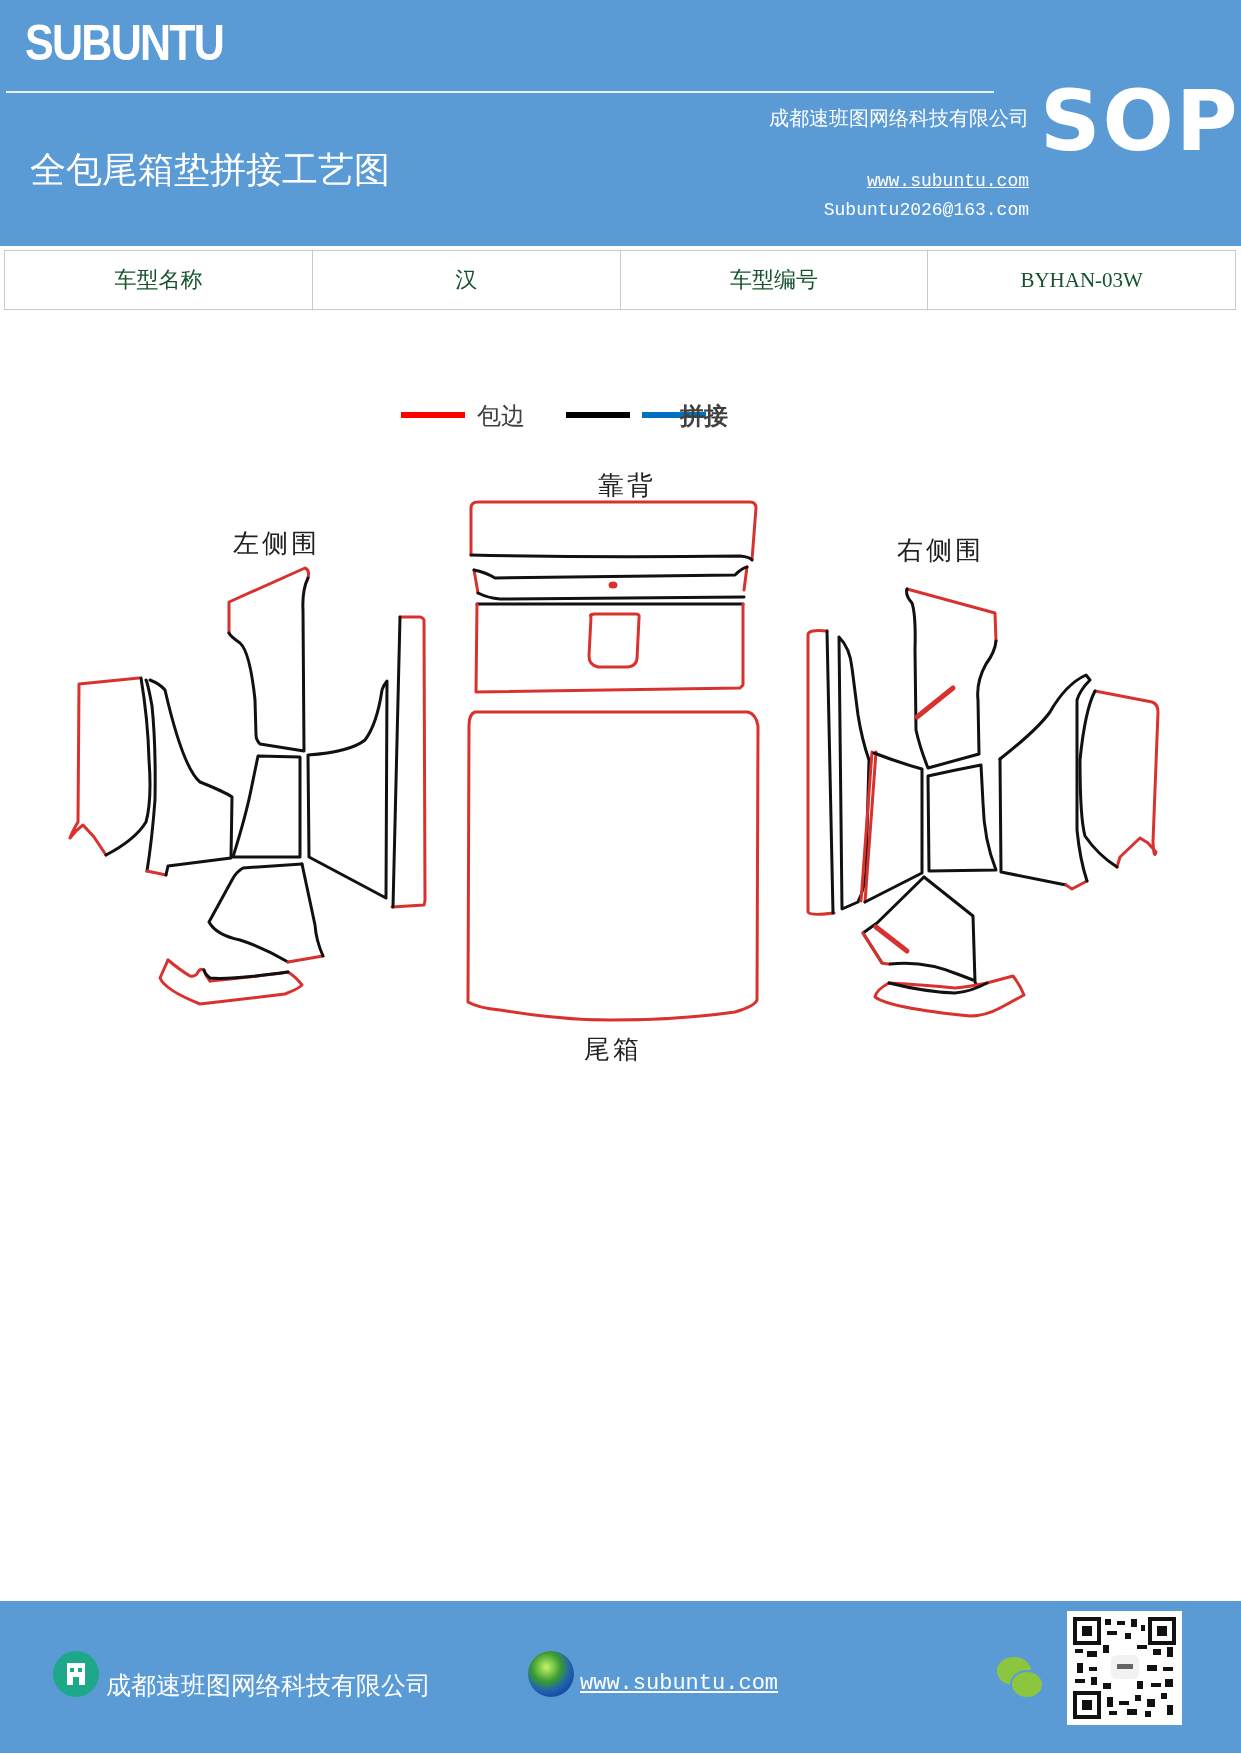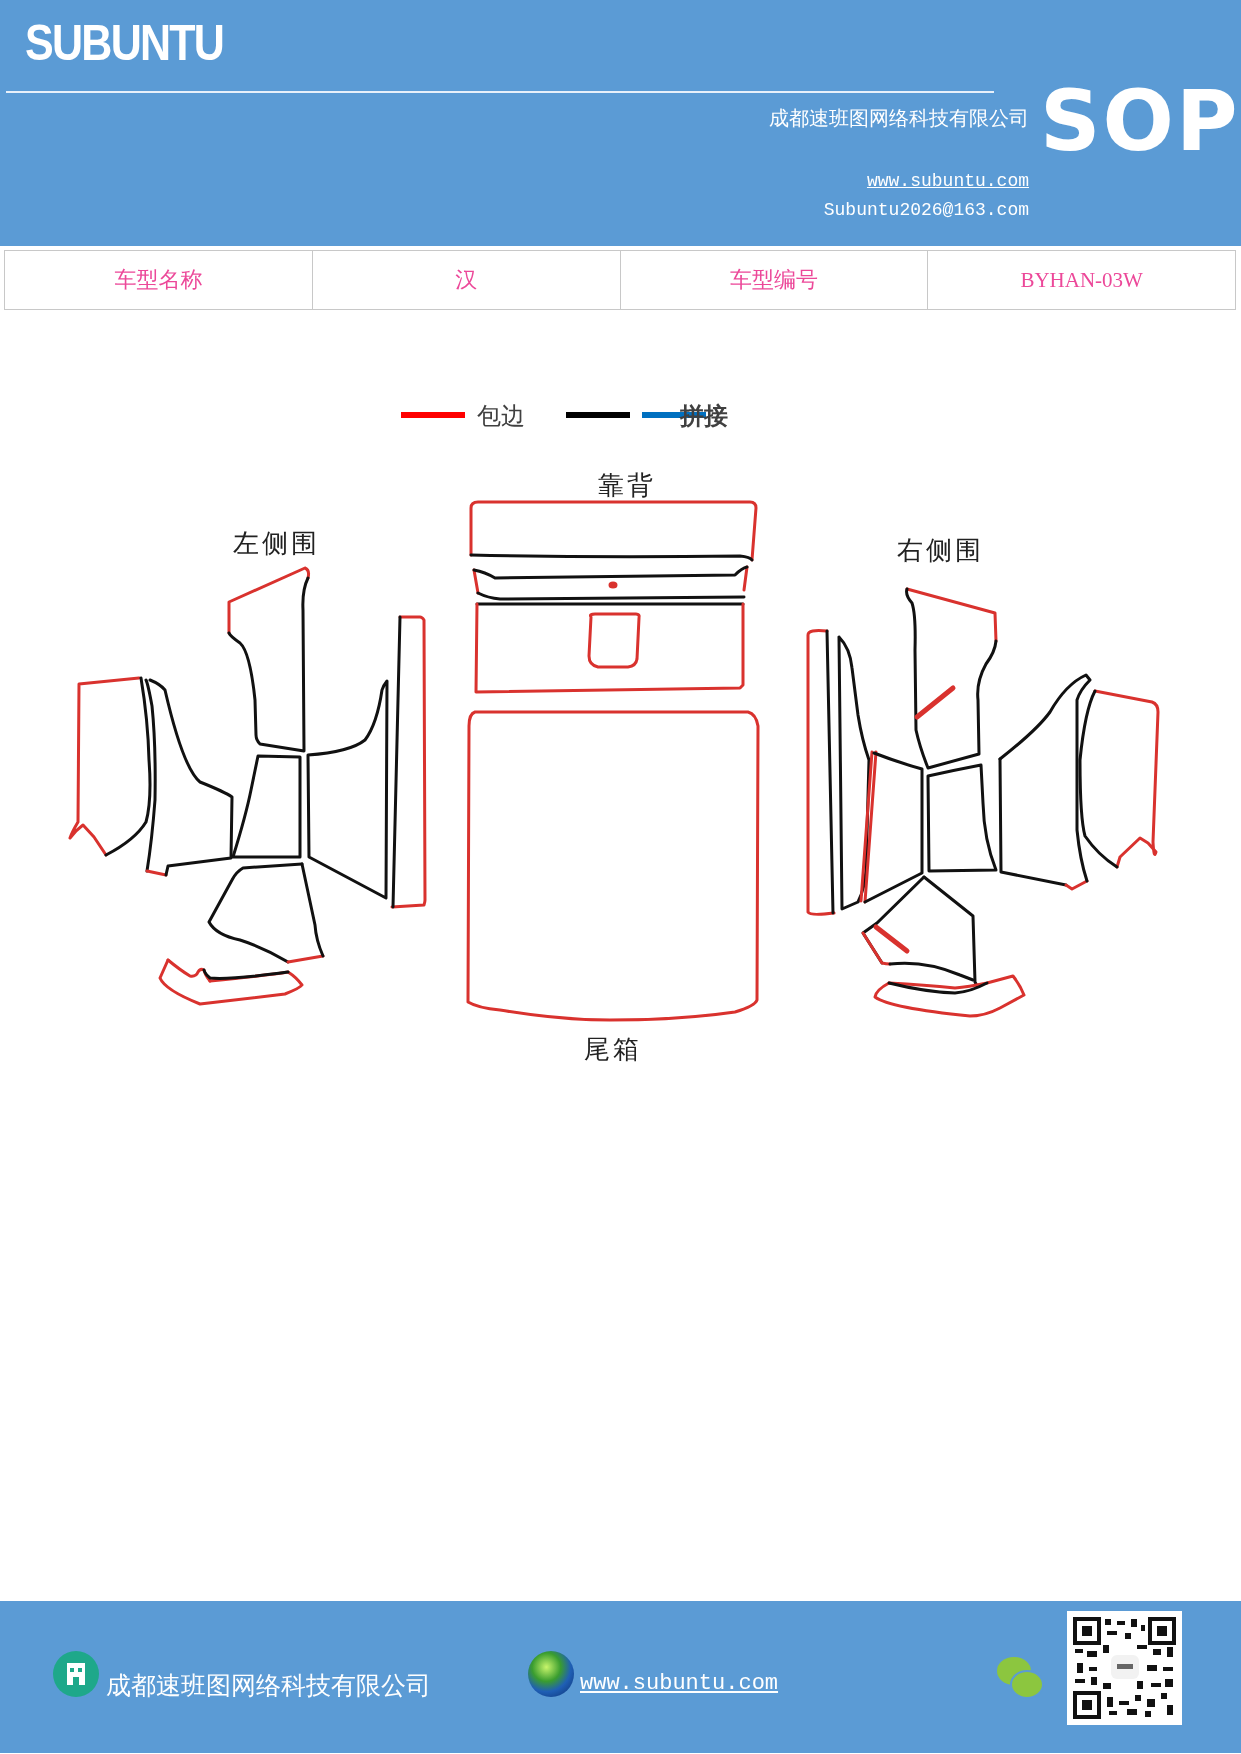--- a/index.html
+++ b/index.html
@@ -9,21 +9,21 @@
   .brand { position: absolute; left: 25px; top: 14px; color: #fff; font-family: "Liberation Sans", sans-serif;
            font-weight: bold; font-size: 50px; letter-spacing: -2px; transform: scaleX(0.86); transform-origin: left top; }
   .hr { position: absolute; left: 6px; top: 91px; width: 988px; height: 2px; background: #e8f0fa; }
   .doc-title { position: absolute; left: 30px; top: 146px; color: #fff; font-size: 36px; font-family: "DejaVu Serif", serif; }
   .company { position: absolute; right: 248px; top: 105px; color: #fff; font-size: 20px; font-family: "DejaVu Serif", serif; }
   .site { position: absolute; right: 248px; top: 171px; color: #fff; font-size: 18px; font-family: "Liberation Mono", monospace; text-decoration: underline; }
   .mail { position: absolute; right: 248px; top: 200px; color: #fff; font-size: 18px; font-family: "Liberation Mono", monospace; margin-left: 33px; }
   .sop { position: absolute; left: 1040px; top: 72px; color: #fff; font-size: 84px; font-weight: bold; font-family: "DejaVu Sans", sans-serif; letter-spacing: 2px; }
 
   table.info { position: absolute; left: 4px; top: 250px; width: 1232px; border-collapse: collapse; }
-  table.info td { border: 1px solid #c8c8c8; height: 56px; text-align: center; font-size: 22px; color: #ec4899; width: 25%; }
+  table.info td { border: 1px solid #c8c8c8; height: 56px; text-align: center; font-size: 22px; color: #14532d; width: 25%; }
   table.info td.lbl { font-family: "DejaVu Sans", sans-serif; }
   table.info td.val { font-family: Liberation Serif, serif; font-size: 21px; }
 
   .legend { position: absolute; top: 400px; left: 0; width: 1241px; height: 40px; }
   .lg-line { position: absolute; top: 12px; height: 6px; width: 64px; }
   .lg-text { position: absolute; top: 0; font-size: 24px; color: #404040; }
 
   .diagram { position: absolute; left: 0; top: 450px; width: 1241px; height: 640px; }
   .part-label { position: absolute; font-size: 26px; color: #222; letter-spacing: 3px; }
 
@@ -31,20 +31,21 @@
   .f-company { position: absolute; left: 106px; top: 68px; color: #fff; font-size: 25px; font-family: "DejaVu Serif", serif; }
   .f-site { position: absolute; left: 580px; top: 70px; color: #fff; font-size: 22px; font-family: "Liberation Mono", monospace; text-decoration: underline; }
   .qr { position: absolute; left: 1067px; top: 10px; width: 115px; height: 114px; background: #fff; }
 </style>
 </head>
 <body>
 
 <div class="header">
   <div class="brand">SUBUNTU</div>
   <div class="hr"></div>
+  <div class="doc-title">全包尾箱垫拼接工艺图</div>
   <div class="company">成都速班图网络科技有限公司</div>
   <div class="site">www.subuntu.com</div>
   <div class="mail">Subuntu2026@163.com</div>
   <div class="sop">SOP</div>
 </div>
 
 <table class="info">
   <tbody>
       <tr>
     <td class="lbl">车型名称</td>

